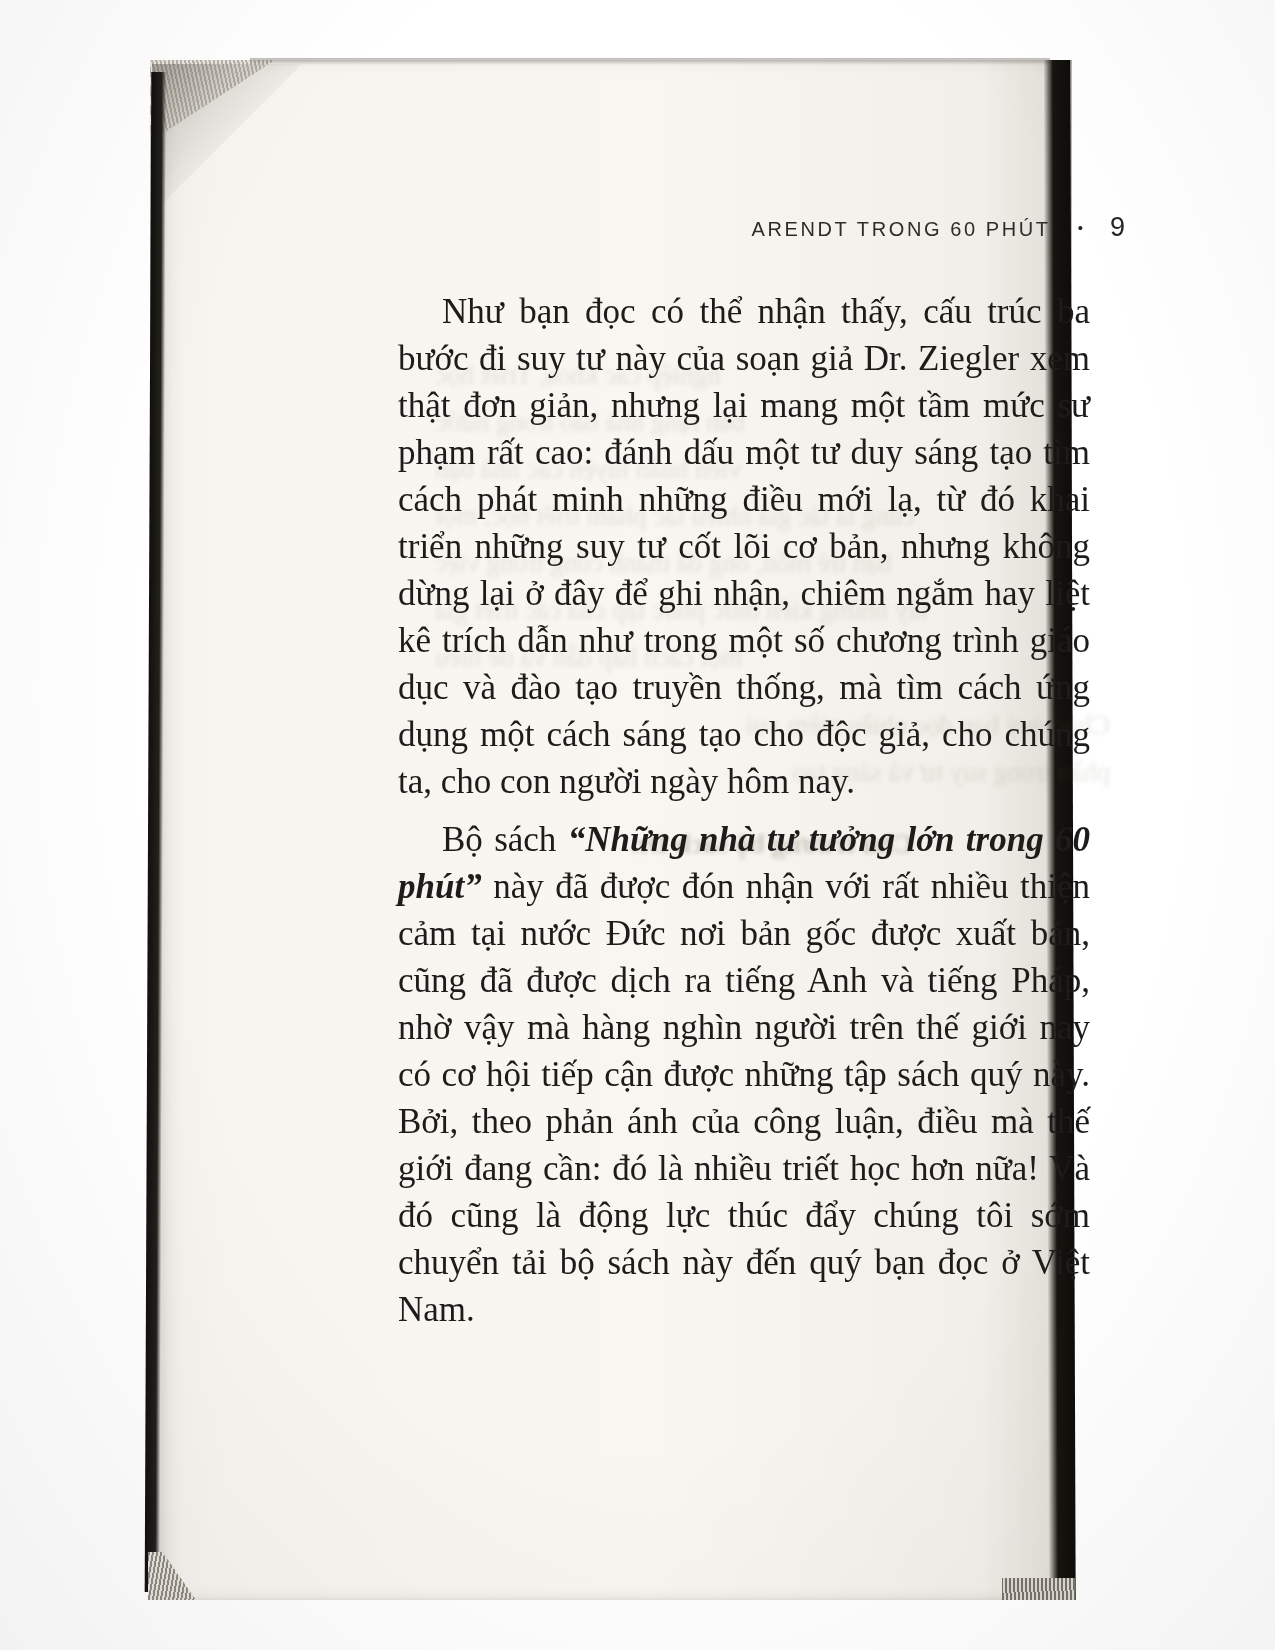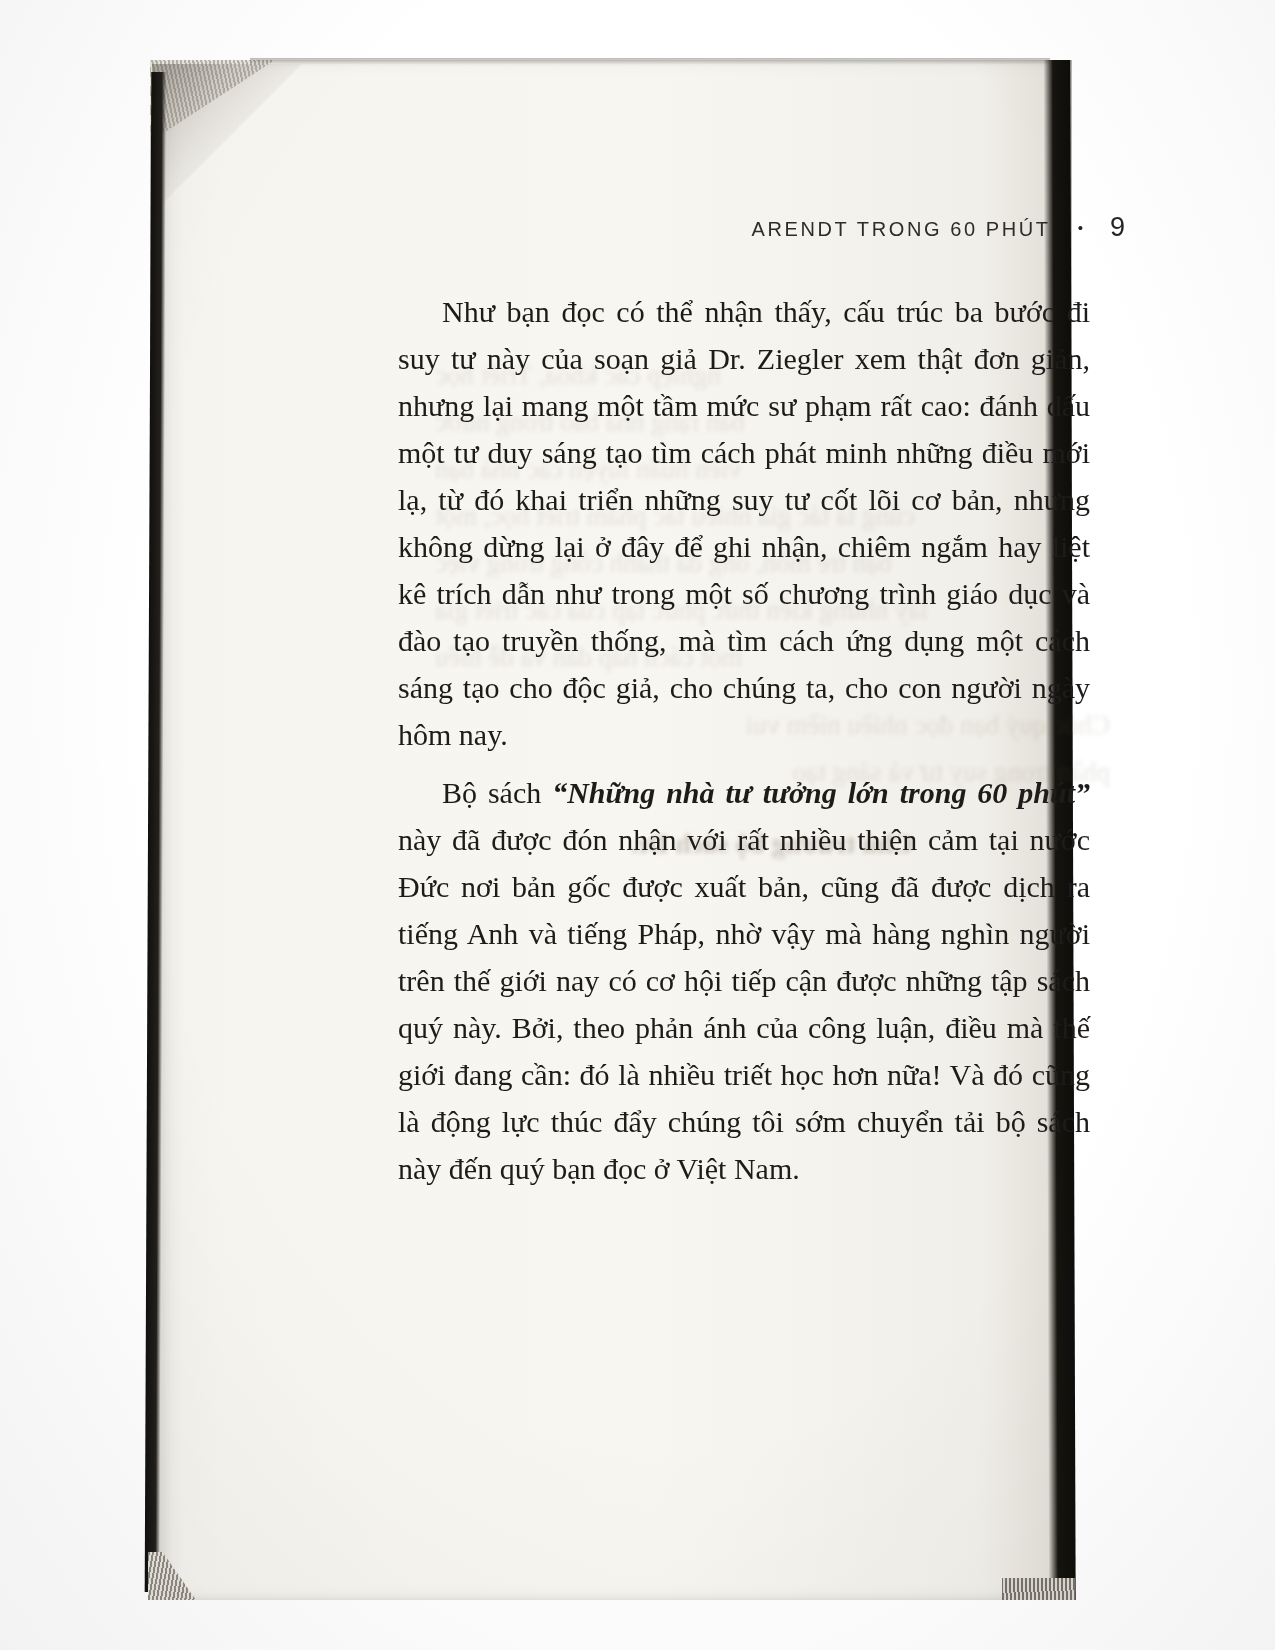--- a/index.html
+++ b/index.html
@@ -65,21 +65,21 @@
   .running-title{font-size:20px;letter-spacing:2.6px;font-weight:500;}
   .header-bullet{font-size:15px;color:#222;transform:translateY(-3px);}
   .page-number{font-size:27px;color:#262422;}
 
   
   .text-block{
     position:absolute;left:248px;top:228px;width:692px;z-index:2;
   }
   .para{
     margin:0;
-    font-size:30px;line-height:47px;
+    font-size:35px;line-height:47px;
     color:#1d1c1a;
     text-align:justify;
     text-indent:44px;
   }
   .para + .para{margin-top:11px;}
   .series-title{font-weight:bold;font-style:italic;}
   .emph{}
 
   
   .ghost{

